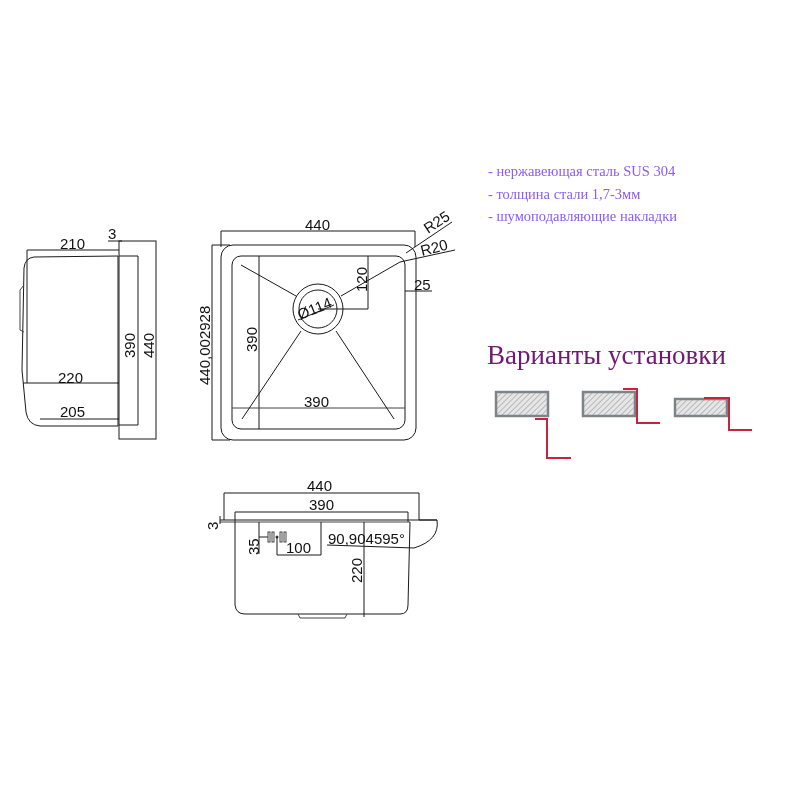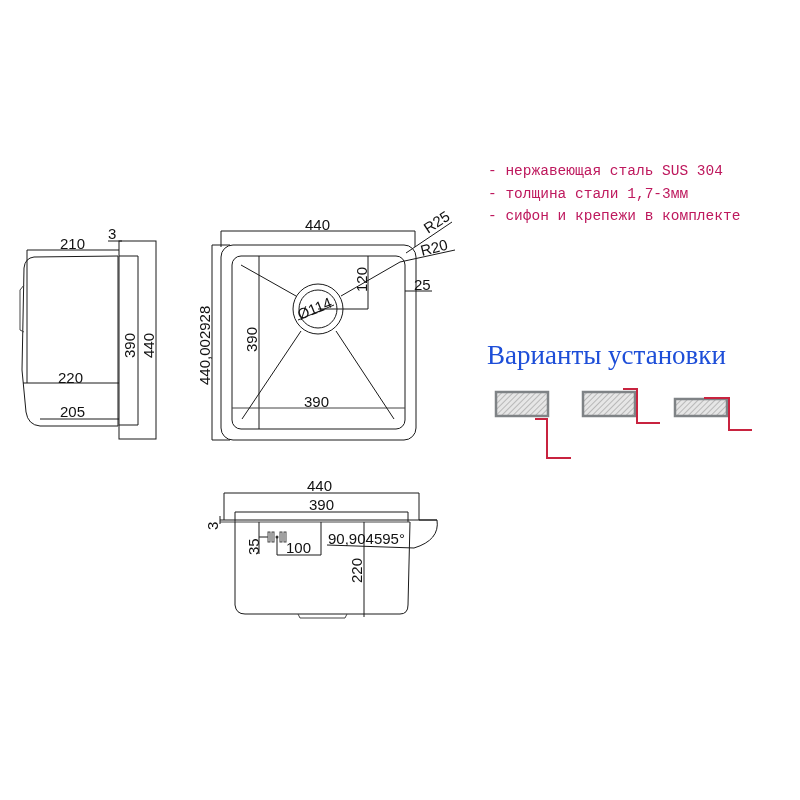--- a/index.html
+++ b/index.html
@@ -1,23 +1,23 @@
 <!DOCTYPE html>
 <html><head>
 <meta charset="utf-8">
 <style>
   html, body { margin: 0; padding: 0; background: #ffffff; }
   body { width: 800px; height: 800px; position: relative; overflow: hidden; }
   svg { position: absolute; left: 0; top: 0; }
   .ln { stroke: #1a1a1a; stroke-width: 1; fill: none; }
   .ln2 { stroke: #444; stroke-width: 1; fill: none; }
   .dim { font-family: "Liberation Sans", sans-serif; font-size: 15px; fill: #111; }
-  .spec { position: absolute; left: 488px; top: 160px; font-family: Liberation Mono, monospace; font-size: 14.5px; color: #be185d; line-height: 22.5px; }
+  .spec { position: absolute; left: 488px; top: 160px; font-family: Liberation Serif, serif; font-size: 14.5px; color: #8b5cf6; line-height: 22.5px; }
   .spec div { white-space: nowrap; }
-  .vtitle { position: absolute; left: 487px; top: 340px; font-family: "Liberation Serif", serif; font-size: 27px; color: #1d4ed8; white-space: nowrap; }
+  .vtitle { position: absolute; left: 487px; top: 340px; font-family: "Liberation Serif", serif; font-size: 27px; color: #701a75; white-space: nowrap; }
   .hatch { fill: url(#hatch); stroke: #7f8386; stroke-width: 2.5; }
   .red { stroke: #c8233f; stroke-width: 2; fill: none; }
 </style>
 </head>
 <body>
 
 <svg width="800" height="800" viewBox="0 0 800 800">
   <defs>
     <pattern id="hatch" patternUnits="userSpaceOnUse" width="4" height="4" patternTransform="rotate(45)">
       <rect width="4" height="4" fill="#e6e6e6"></rect>
@@ -155,16 +155,16 @@
   </g>
   <g>
     <rect class="hatch" x="675" y="399" width="52" height="17"></rect>
     <polyline class="red" points="704,398 729,398 729,430 752,430"></polyline>
   </g>
 </svg>
 
 <div class="spec">
   <div>- нержавеющая сталь SUS 304</div>
   <div>- толщина стали 1,7-3мм</div>
-  <div>- сифон и крепежи в комплекте</div>
+  <div>- шумоподавляющие накладки</div>
 </div>
 
 <div class="vtitle">Варианты установки</div>
 
 </body></html>

